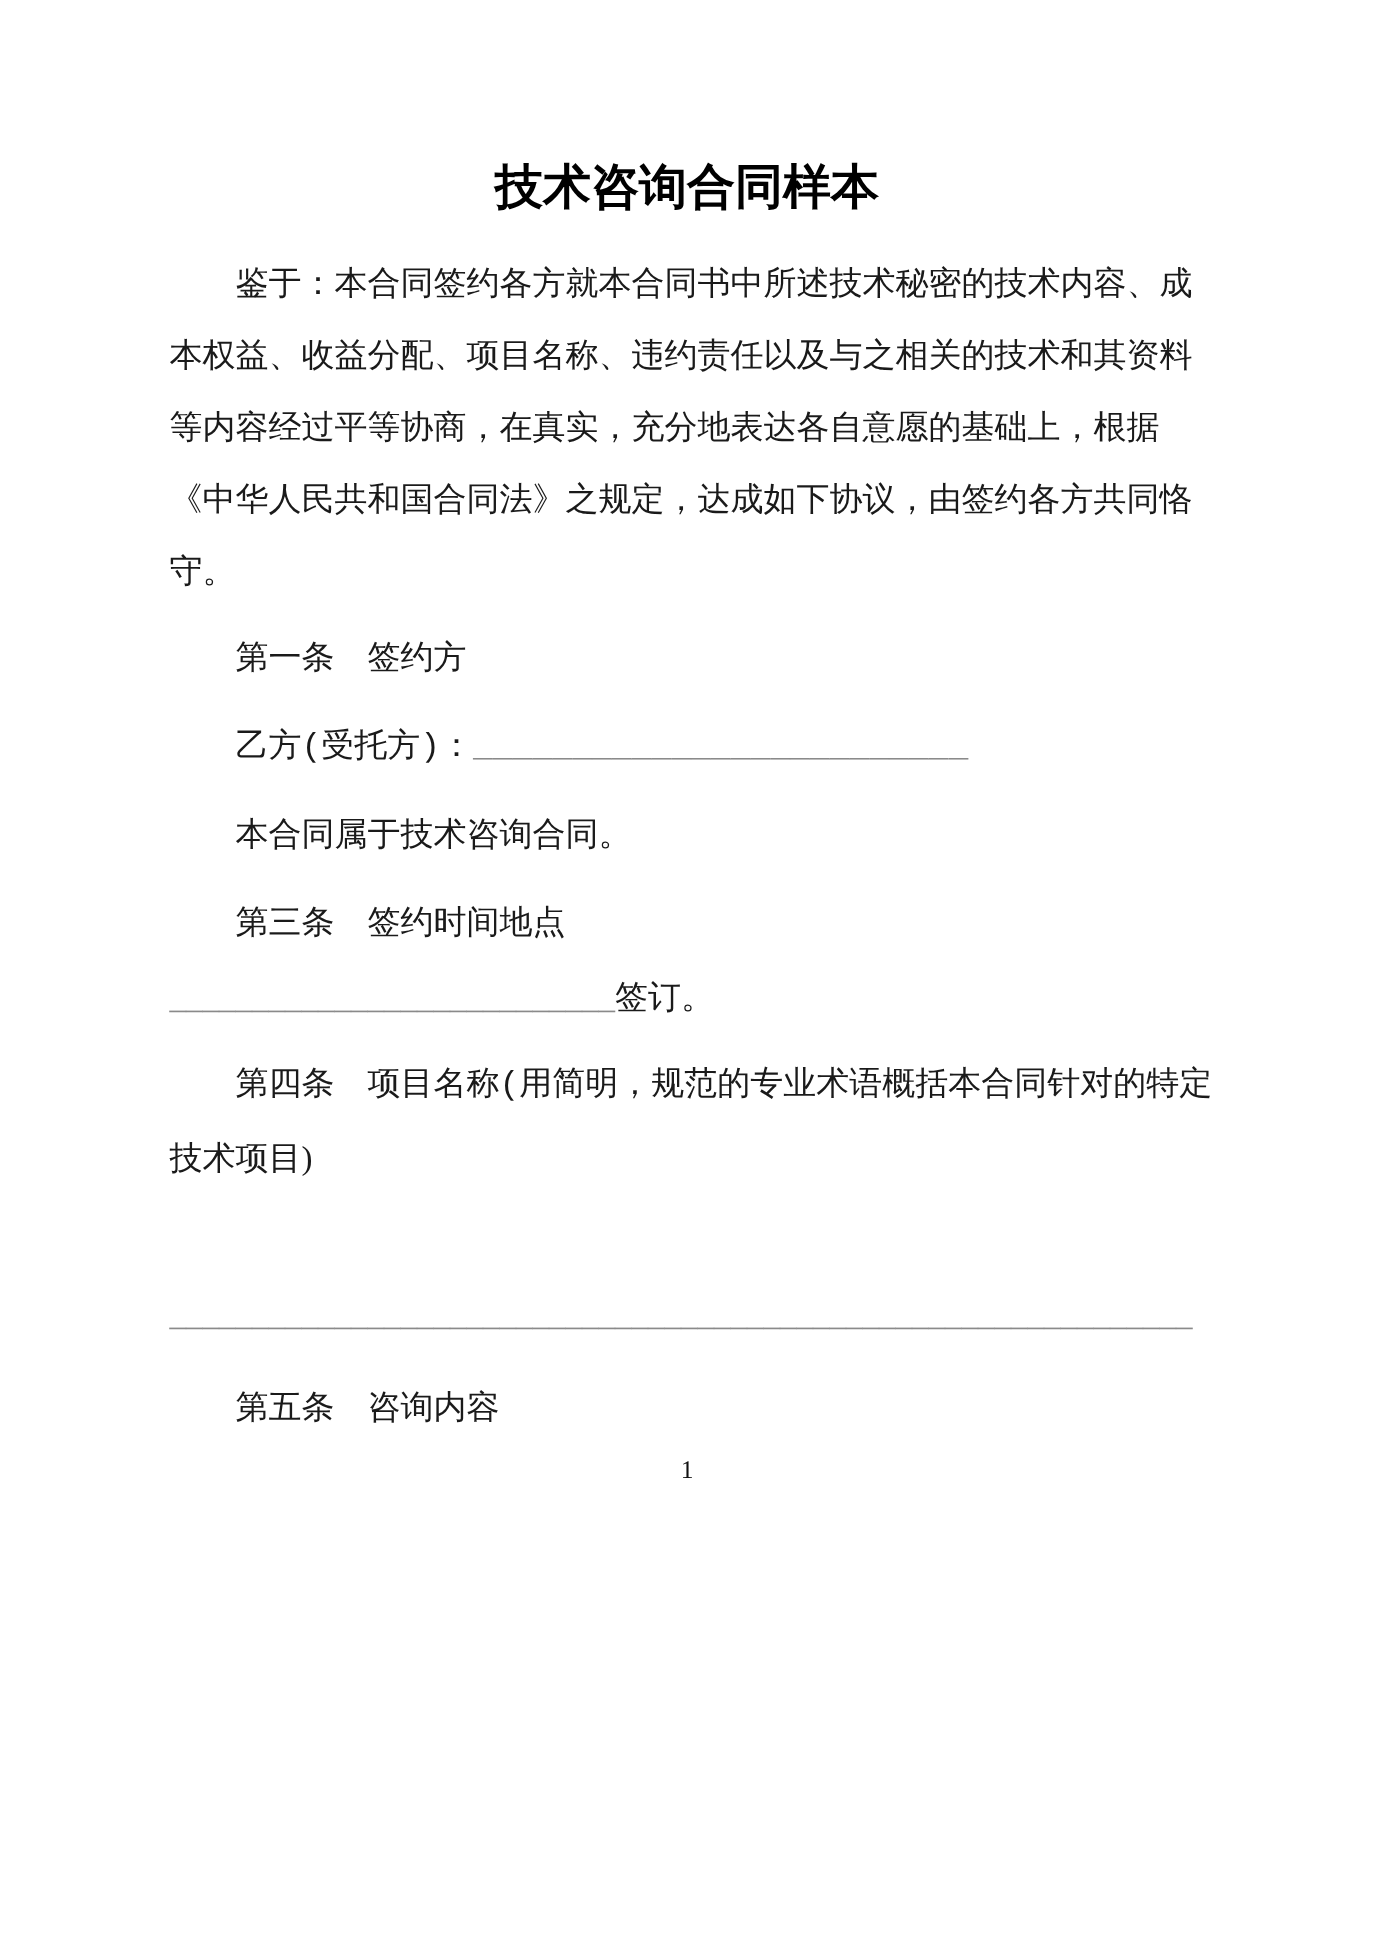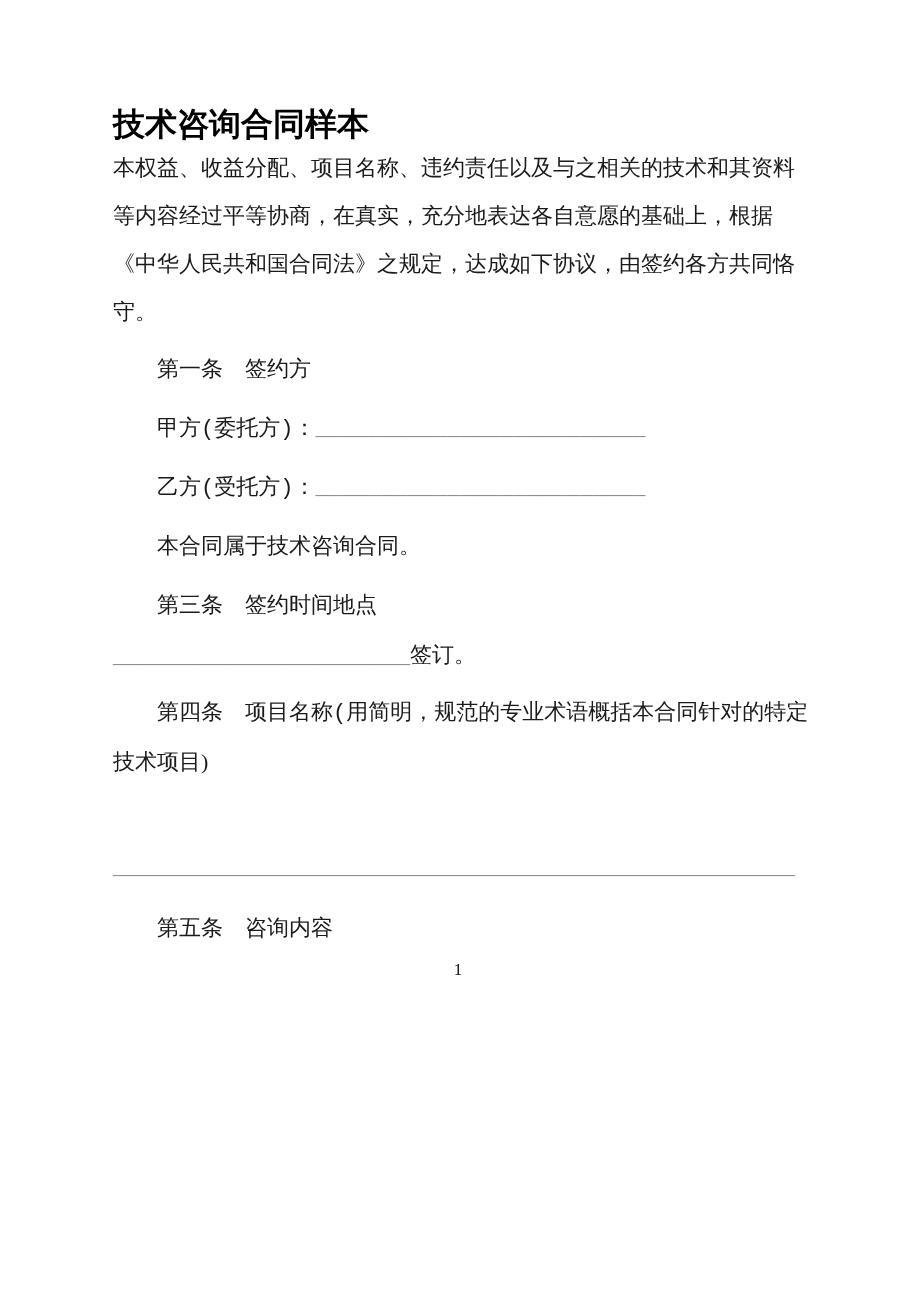--- a/index.html
+++ b/index.html
@@ -19,20 +19,21 @@
     width: 920px;
     height: 1302px;
     padding: 0 117px 0 113px;
     position: relative;
   }
   .doc-title {
     margin: 104px 0 0 0;
     font-size: 32px;
     line-height: 40px;
     font-weight: bold;
+    text-align: center;
     font-family: "Liberation Sans", "DejaVu Sans", sans-serif;
     color: #000000;
   }
   .para {
     font-size: 22px;
     line-height: 48px;
     margin: 0;
     white-space: nowrap;
   }
   .first-para {
@@ -63,28 +64,28 @@
     color: #111111;
   }
 </style>
 </head>
 <body>
 
 <div class="doc">
 
   <h1 class="doc-title">技术咨询合同样本</h1>
 
+  <p class="para indent first-para">鉴于：本合同签约各方就本合同书中所述技术秘密的技术内容、成</p>
   <p class="para">本权益、收益分配、项目名称、违约责任以及与之相关的技术和其资料</p>
   <p class="para">等内容经过平等协商，在真实，充分地表达各自意愿的基础上，根据</p>
   <p class="para">《中华人民共和国合同法》之规定，达成如下协议，由签约各方共同恪</p>
   <p class="para">守。</p>
 
   <p class="para indent spaced">第一条　签约方</p>
 
-  <p class="para indent spaced"><span>甲方(委托方)：</span><span class="blank">_________________________</span></p>
 
   <p class="para indent spaced"><span>乙方(受托方)：</span><span class="blank">_________________________</span></p>
 
   <p class="para indent spaced">本合同属于技术咨询合同。</p>
 
   <p class="para indent spaced">第三条　签约时间地点</p>
 
 
   <p class="para"><span class="blank">___________________________</span><span>签订。</span></p>
 

